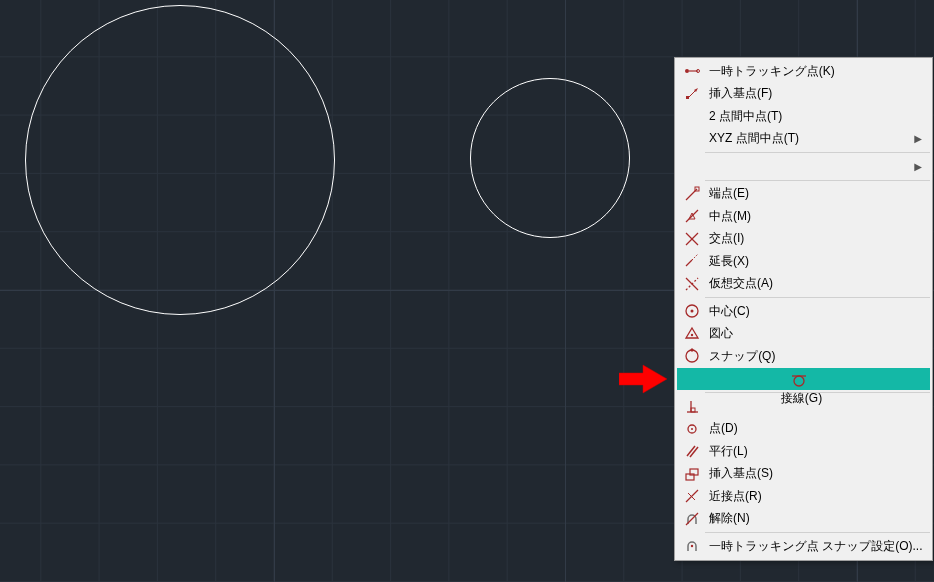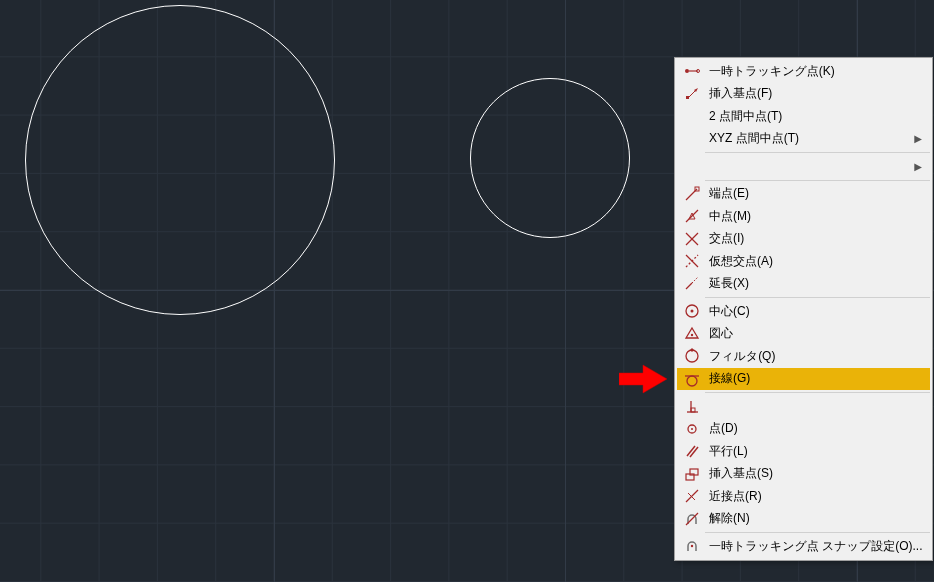--- a/index.html
+++ b/index.html
@@ -41,21 +41,21 @@
     }
     .menu-item {
       display: flex;
       align-items: center;
       height: 22.5px;
       padding: 0 8px 0 4px;
       cursor: default;
       color: #000;
       position: relative;
     }
-    .menu-item.highlighted { background: #eab308; }
+    .menu-item.highlighted { background: #14b8a6; flex-direction: column; }
     .menu-icon {
       width: 22px;
       height: 22px;
       display: flex;
       align-items: center;
       justify-content: center;
       margin-right: 6px;
       flex-shrink: 0;
     }
     .menu-label { flex: 1; white-space: nowrap; }
@@ -156,35 +156,35 @@
         <svg width="16" height="16" viewBox="0 0 16 16">
           <line x1="2" y1="2" x2="14" y2="14" stroke="#a52a2a" stroke-width="1.3"></line>
           <line x1="2" y1="14" x2="14" y2="2" stroke="#a52a2a" stroke-width="1.3"></line>
         </svg>
       </span>
       <span class="menu-label">交点(I)</span>
     </div>
     <div class="menu-item">
       <span class="menu-icon">
         <svg width="16" height="16" viewBox="0 0 16 16">
+          <line x1="2" y1="13" x2="8" y2="7" stroke="#a52a2a" stroke-width="1.3"></line>
+          <line x1="8" y1="7" x2="14" y2="1" stroke="#a52a2a" stroke-width="1" stroke-dasharray="1.5 1.5"></line>
+        </svg>
+      </span>
+      <span class="menu-label">延長(X)</span>
+    </div>
+    <div class="menu-item">
+      <span class="menu-icon">
+        <svg width="16" height="16" viewBox="0 0 16 16">
           <line x1="2" y1="2" x2="14" y2="14" stroke="#a52a2a" stroke-width="1.3"></line>
           <line x1="2" y1="14" x2="14" y2="2" stroke="#a52a2a" stroke-width="1.3" stroke-dasharray="2 2"></line>
         </svg>
       </span>
       <span class="menu-label">仮想交点(A)</span>
     </div>
-    <div class="menu-item">
-      <span class="menu-icon">
-        <svg width="16" height="16" viewBox="0 0 16 16">
-          <line x1="2" y1="13" x2="8" y2="7" stroke="#a52a2a" stroke-width="1.3"></line>
-          <line x1="8" y1="7" x2="14" y2="1" stroke="#a52a2a" stroke-width="1" stroke-dasharray="1.5 1.5"></line>
-        </svg>
-      </span>
-      <span class="menu-label">延長(X)</span>
-    </div>
     <div class="menu-sep"></div>
     <div class="menu-item">
       <span class="menu-icon">
         <svg width="16" height="16" viewBox="0 0 16 16">
           <circle cx="8" cy="8" r="6" fill="none" stroke="#a52a2a" stroke-width="1.3"></circle>
           <circle cx="8" cy="8" r="1.5" fill="#a52a2a"></circle>
         </svg>
       </span>
       <span class="menu-label">中心(C)</span>
     </div>
@@ -197,21 +197,21 @@
       </span>
       <span class="menu-label">図心</span>
     </div>
     <div class="menu-item">
       <span class="menu-icon">
         <svg width="16" height="16" viewBox="0 0 16 16">
           <circle cx="8" cy="8" r="6" fill="none" stroke="#a52a2a" stroke-width="1.3"></circle>
           <polygon points="8,0 10,2 8,4 6,2" fill="#a52a2a"></polygon>
         </svg>
       </span>
-      <span class="menu-label">フィルタ(Q)</span>
+      <span class="menu-label">スナップ(Q)</span>
     </div>
     <div class="menu-item highlighted">
       <span class="menu-icon">
         <svg width="16" height="16" viewBox="0 0 16 16">
           <circle cx="8" cy="10" r="5" fill="none" stroke="#a52a2a" stroke-width="1.3"></circle>
           <line x1="1" y1="5" x2="15" y2="5" stroke="#a52a2a" stroke-width="1.3"></line>
         </svg>
       </span>
       <span class="menu-label">接線(G)</span>
     </div>

